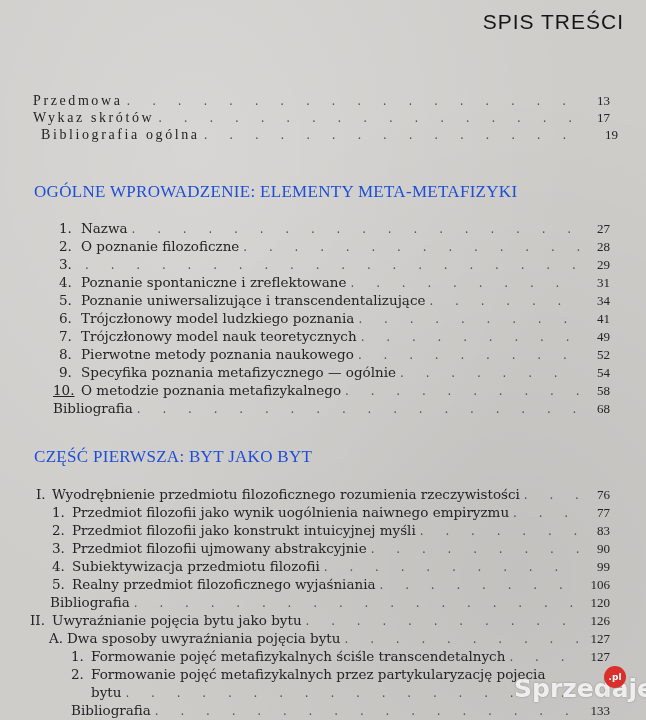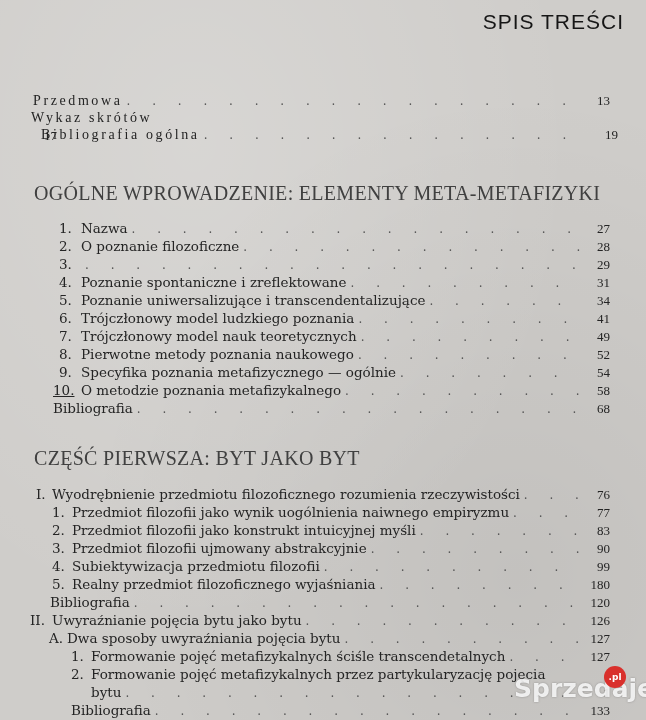--- a/index.html
+++ b/index.html
@@ -32,21 +32,21 @@
       color: #555; letter-spacing: 9px; font-size: 12px;
     }
     .row .dots::before {
       content: ". . . . . . . . . . . . . . . . . . . . . . . . . . . . . . . . . . . . . . . . . . . . . . . . . . . .";
     }
     .row .pg { flex: 0 0 auto; text-align: right; min-width: 26px; font-family: "Liberation Serif", serif; font-size: 13px; }
 
     .spaced { letter-spacing: 2.6px; font-family: "Liberation Serif", serif; font-size: 14px; }
 
     .section-heading {
-      position: absolute; font-size: 20px; color: #404040; letter-spacing: 0.3px;
+      position: absolute; font-size: 17px; color: #1d4ed8; letter-spacing: 0.3px;
       font-family: "Liberation Serif", "DejaVu Serif", serif;
     }
 
     .watermark {
       position: absolute; left: 514px; top: 674px;
       font-family: "DejaVu Sans", sans-serif; font-size: 25px; color: rgba(255,255,255,0.85);
       text-shadow: 0 0 2px rgba(80,80,80,0.5); letter-spacing: 0px; font-weight: bold;
     }
     .wm-badge {
       position: absolute; left: 604px; top: 666px; width: 22px; height: 22px; border-radius: 50%;
@@ -59,21 +59,21 @@
 
 <div class="page">
 
   <div class="title">SPIS TREŚCI</div>
 
   <div class="row" style="left:33px; top:92px; width:577px;">
     <span class="lbl spaced">Przedmowa</span>
     <span class="dots"></span>
     <span class="pg">13</span>
   </div>
-  <div class="row" style="left:27px; top:109px; width:577px;flex-direction:column;">
+  <div class="row" style="left:33px; top:109px; width:577px;">
     <span class="lbl spaced">Wykaz skrótów</span>
     <span class="dots"></span>
     <span class="pg">17</span>
   </div>
   <div class="row" style="left:33px; top:126px; width:577px;margin-left:8px;">
     <span class="lbl spaced">Bibliografia ogólna</span>
     <span class="dots"></span>
     <span class="pg">19</span>
   </div>
 
@@ -173,21 +173,21 @@
   <div class="row" style="left:52px; top:557px; width:558px;">
     <span class="num" style="width:20px;">4.</span>
     <span class="lbl">Subiektywizacja przedmiotu filozofii</span>
     <span class="dots"></span>
     <span class="pg">99</span>
   </div>
   <div class="row" style="left:52px; top:575px; width:558px;">
     <span class="num" style="width:20px;">5.</span>
     <span class="lbl">Realny przedmiot filozoficznego wyjaśniania</span>
     <span class="dots"></span>
-    <span class="pg">180</span>
+    <span class="pg">106</span>
   </div>
   <div class="row" style="left:50px; top:593px; width:560px;">
     <span class="lbl">Bibliografia</span>
     <span class="dots"></span>
     <span class="pg">120</span>
   </div>
 
   <div class="row" style="left:30px; top:611px; width:580px;">
     <span class="num" style="width:22px;">II.</span>
     <span class="lbl">Uwyraźnianie pojęcia bytu jako bytu</span>

